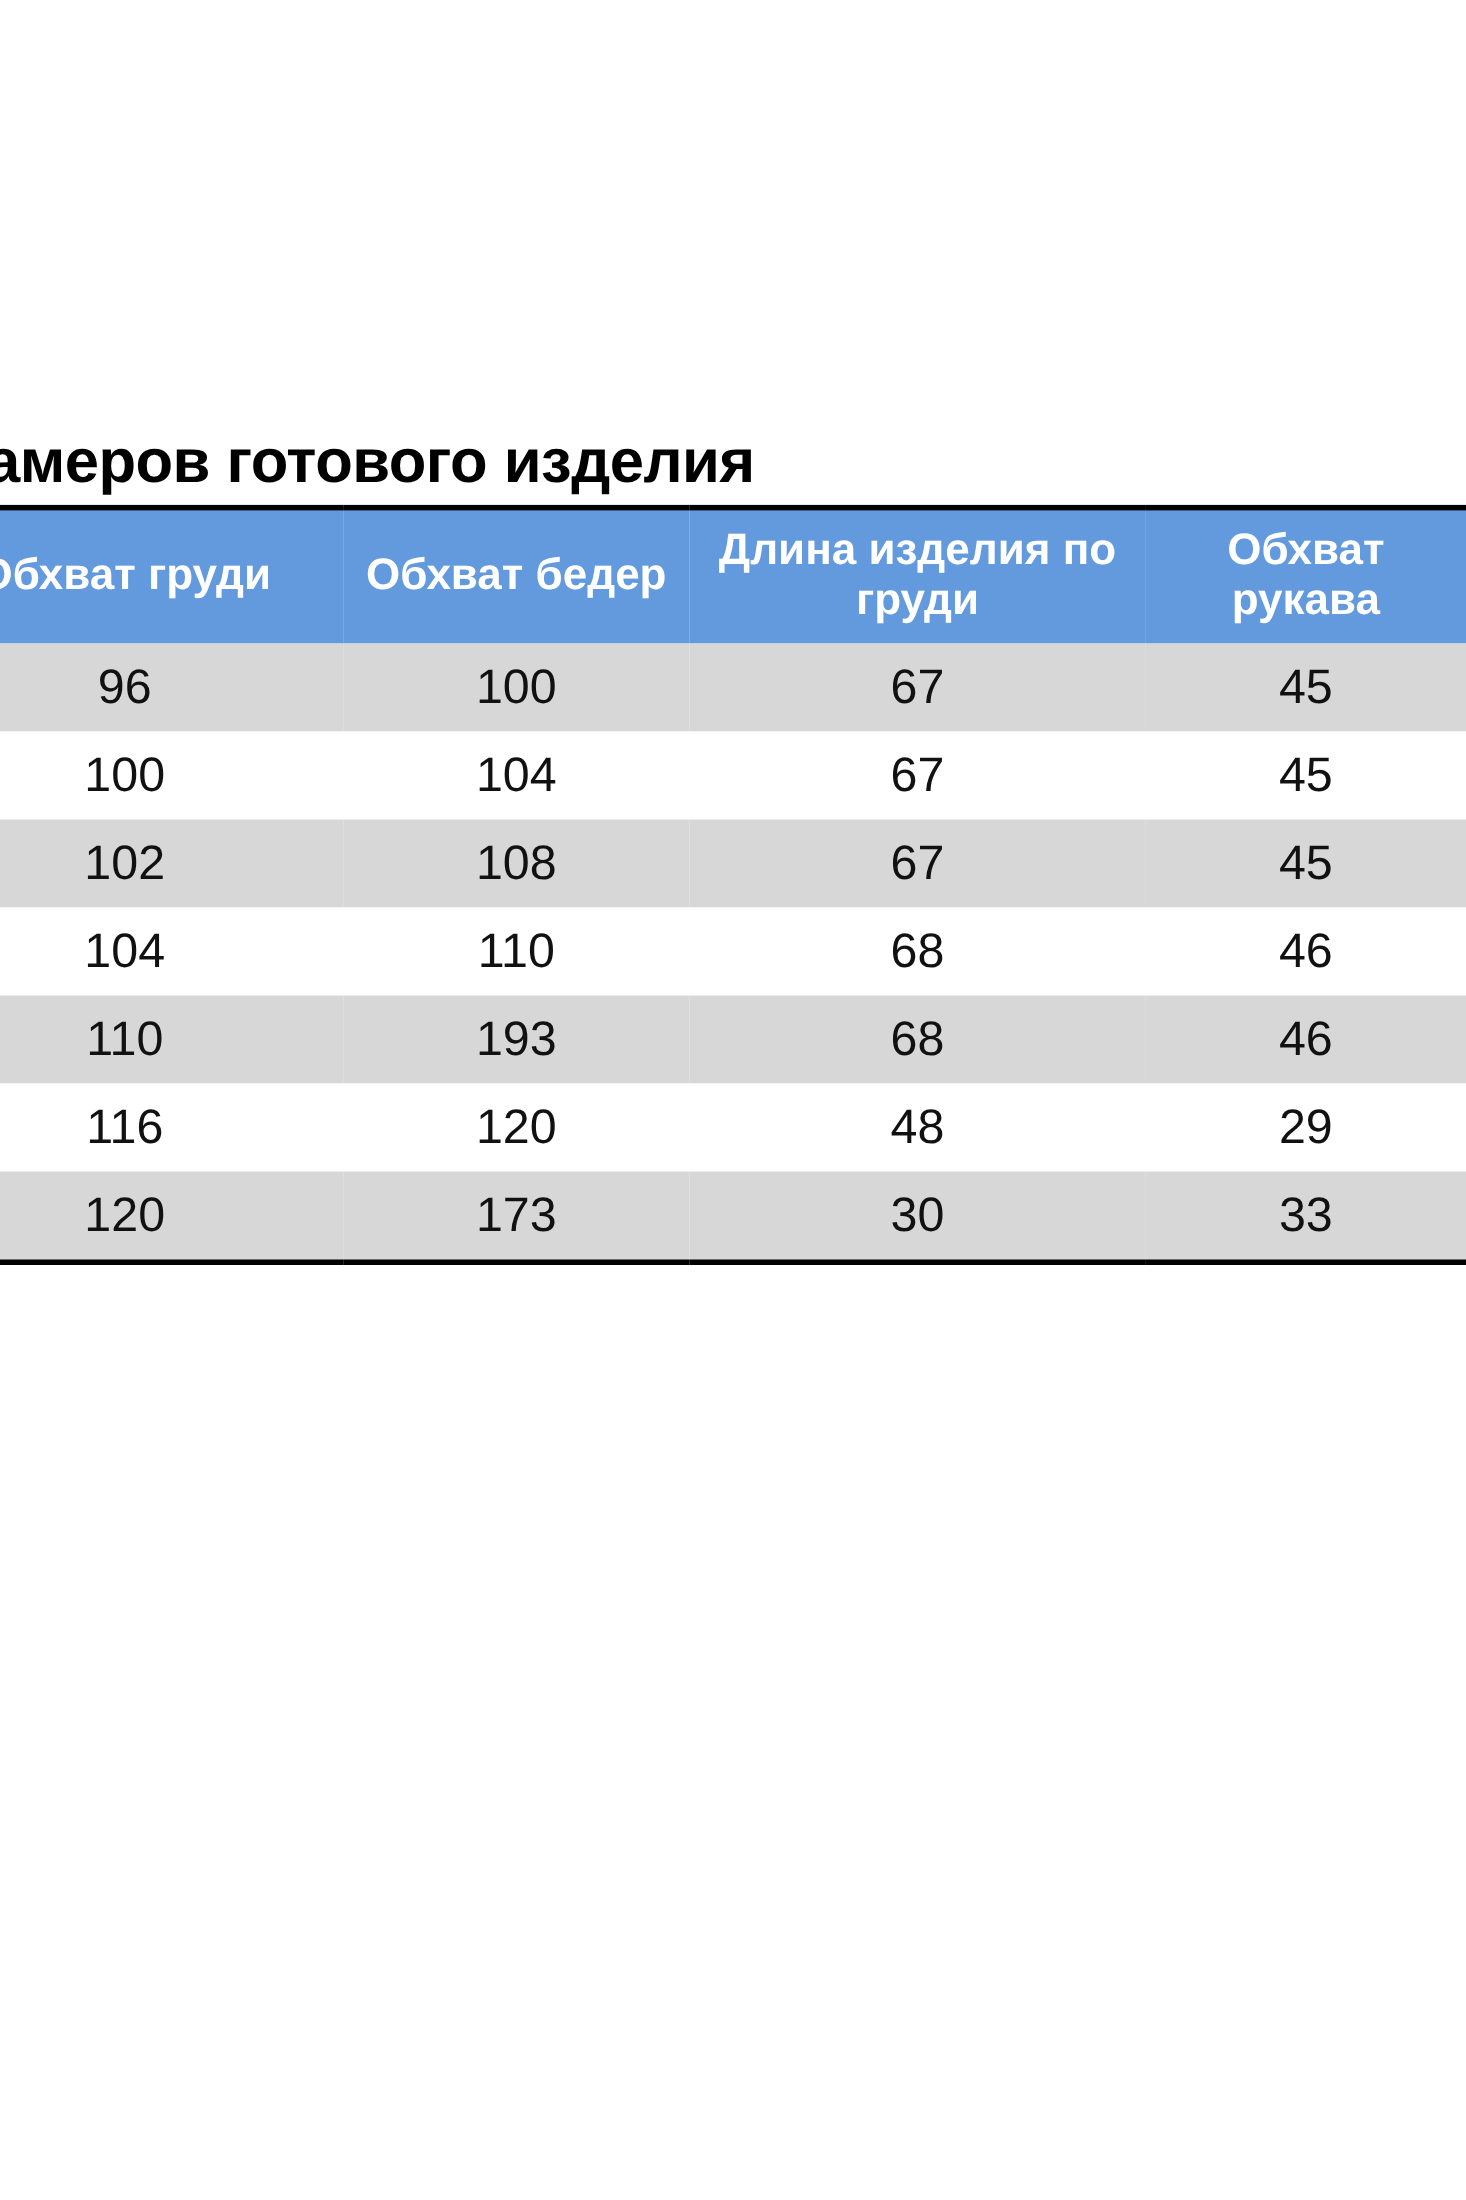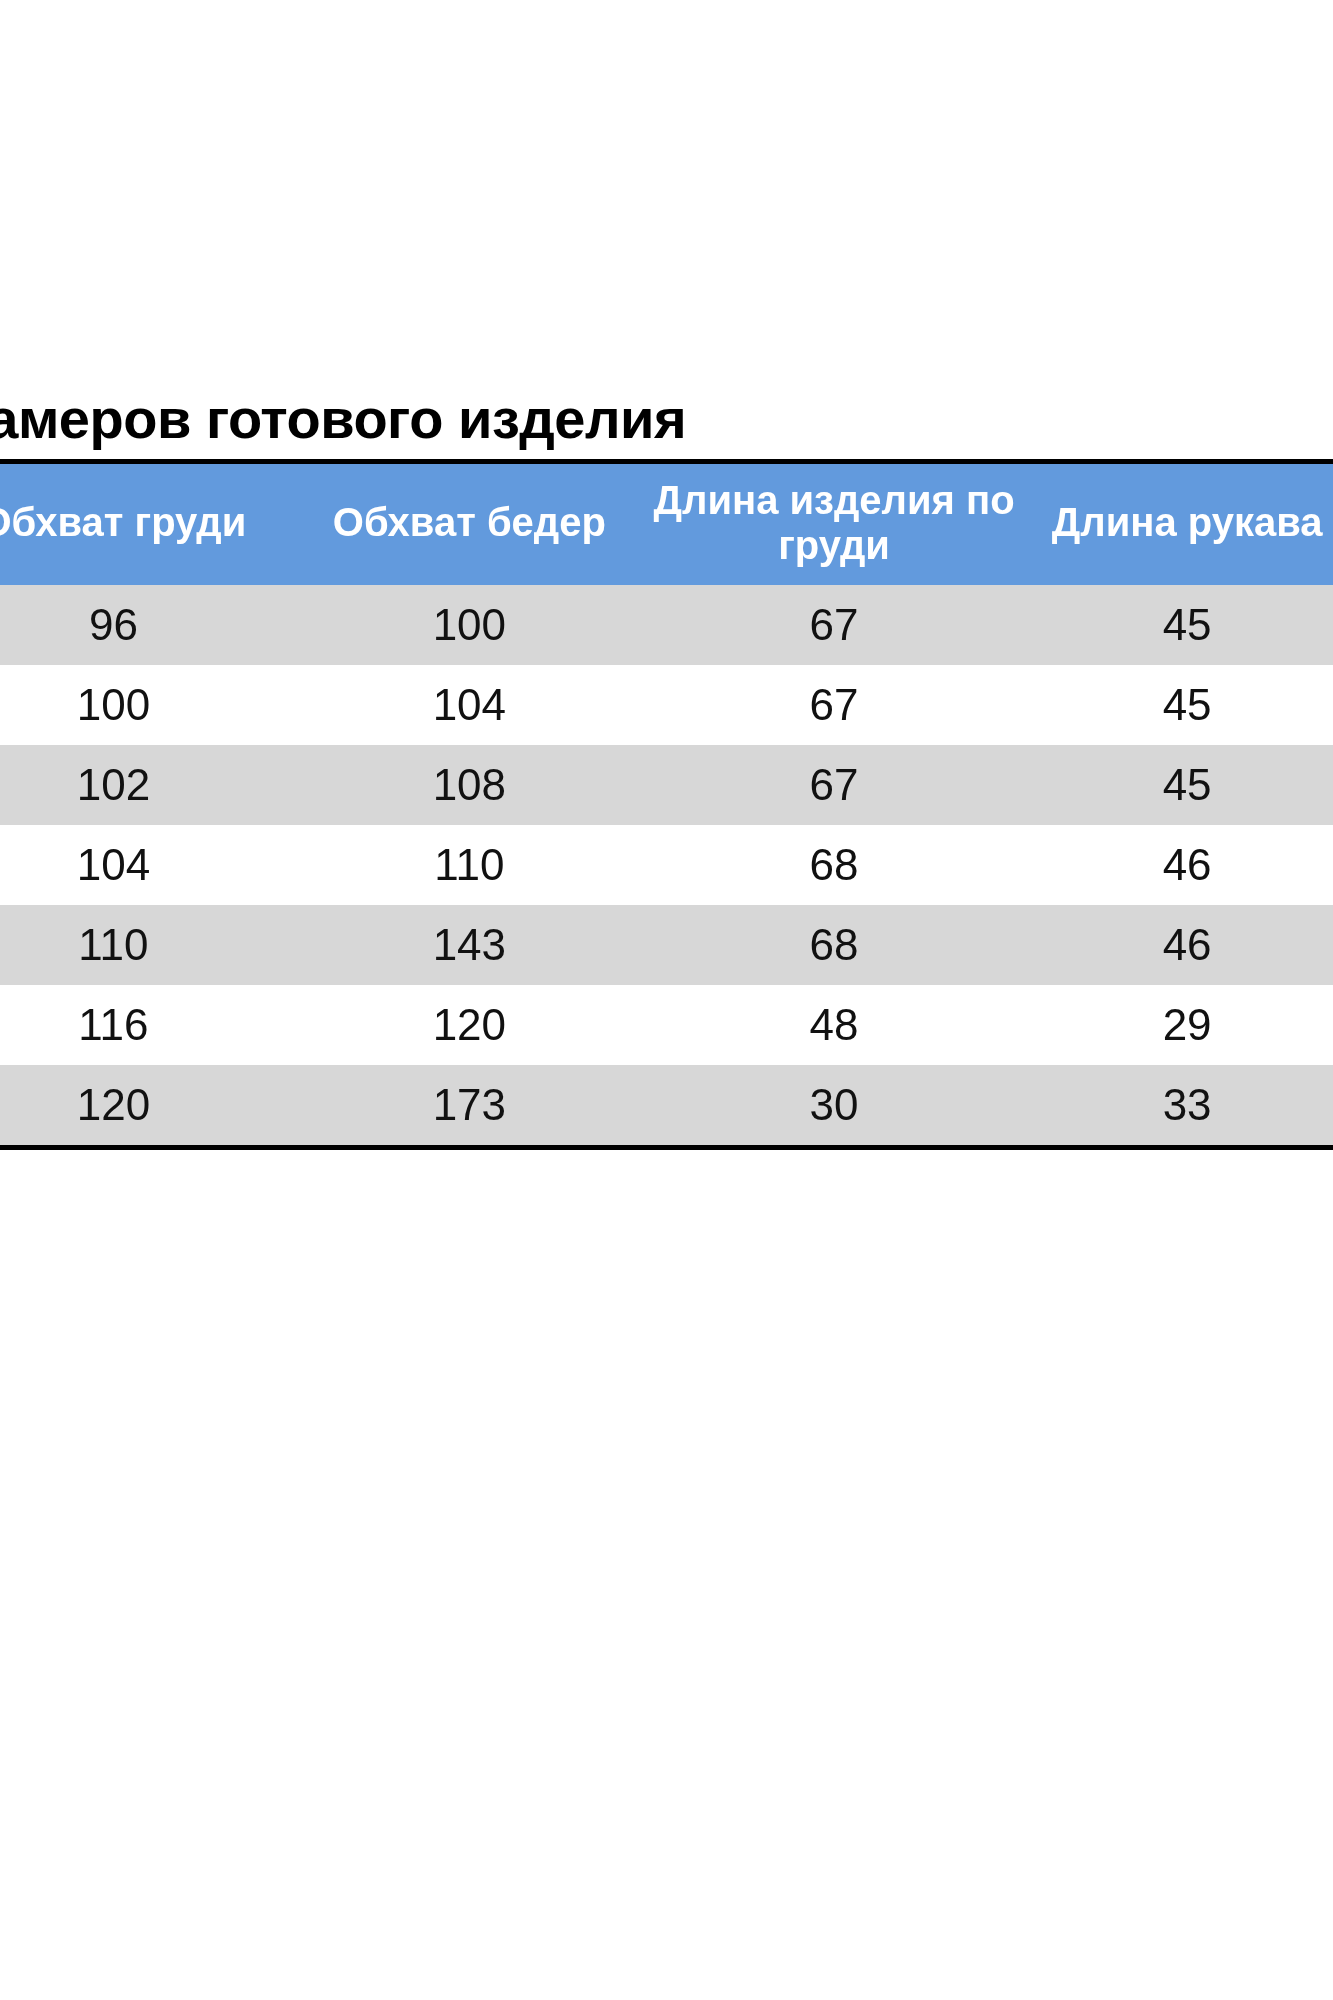--- a/index.html
+++ b/index.html
@@ -87,21 +87,21 @@
         <col class="c0">
           <col class="c1">
           <col class="c2">
           <col class="c3">
       </colgroup>
       <thead>
         <tr>
           <th>Обхват груди</th>
           <th>Обхват бедер</th>
           <th>Длина изделия по груди</th>
-          <th>Длина рукава</th>
+          <th>Обхват рукава</th>
         </tr>
       </thead>
       <tbody>
         <tr class="odd">
           <td>96</td>
           <td>100</td>
           <td>67</td>
           <td>45</td>
         </tr>
         <tr class="even">
@@ -117,21 +117,21 @@
           <td>45</td>
         </tr>
         <tr class="even">
           <td>104</td>
           <td>110</td>
           <td>68</td>
           <td>46</td>
         </tr>
         <tr class="odd">
           <td>110</td>
-          <td>143</td>
+          <td>193</td>
           <td>68</td>
           <td>46</td>
         </tr>
         <tr class="even">
           <td>116</td>
           <td>120</td>
           <td>48</td>
           <td>29</td>
         </tr>
         <tr class="odd">

